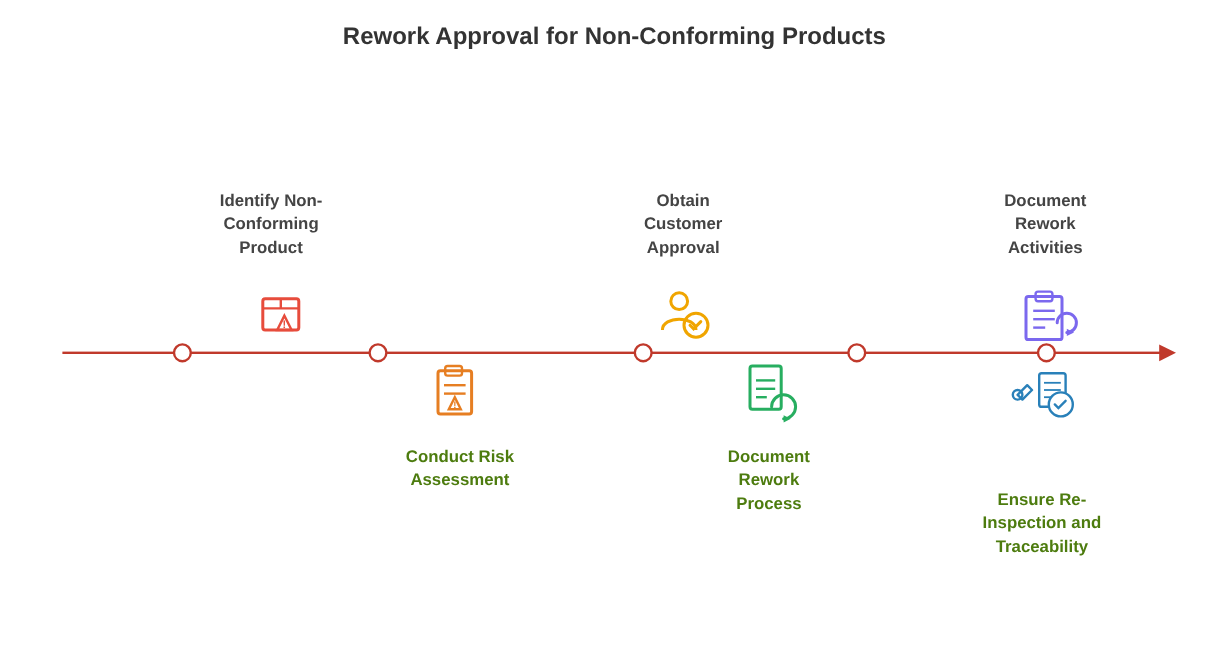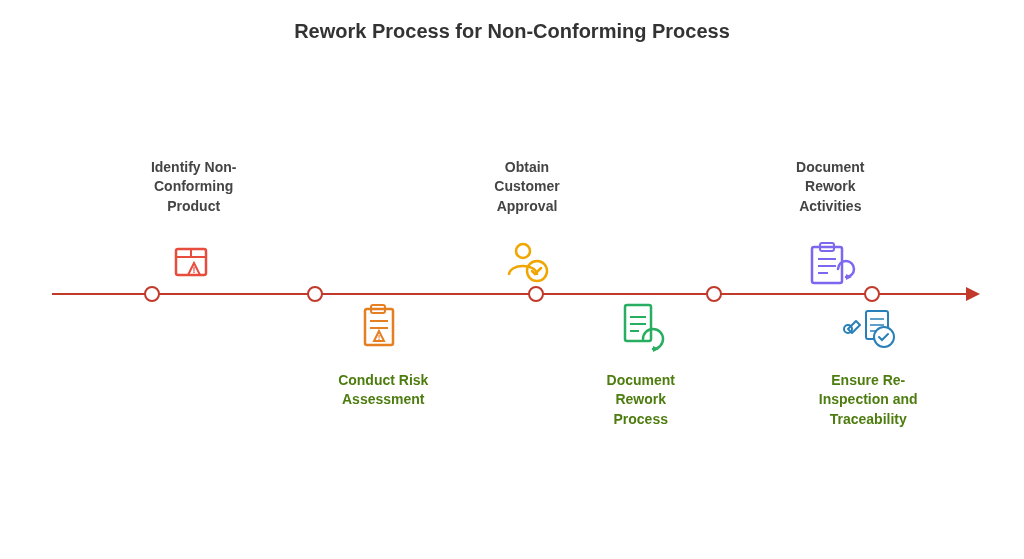--- a/index.html
+++ b/index.html
@@ -75,21 +75,21 @@
     }
     .step {
       display: flex;
       flex-direction: column;
       align-items: center;
       width: 150px;
     }
     .step-above {
       display: flex;
       flex-direction: column;
-      align-items: center;
+      align-items: flex-end;
       width: 150px;
     }
     .step-label {
       font-size: 14px;
       font-weight: 600;
       color: #444;
       text-align: center;
       line-height: 1.4;
       margin-bottom: 12px;
     }
@@ -125,21 +125,21 @@
     .dot-4 { left: calc(71% - 8px); }
     .dot-5 { left: calc(87.5% - 8px); }
 
     
     svg { overflow: visible; }
   </style>
 </head>
 <body>
 
 <div class="container">
-  <div class="title">Rework Process for Non-Conforming Process</div>
+  <div class="title">Rework Approval for Non-Conforming Products</div>
 
   <div class="timeline-area">
 
     <div class="timeline-line"></div>
 
     <div class="dot dot-1"></div>
     <div class="dot dot-2"></div>
     <div class="dot dot-3"></div>
     <div class="dot dot-4"></div>
     <div class="dot dot-5"></div>
@@ -224,21 +224,21 @@
             <line x1="17" y1="25" x2="33" y2="25" stroke="#27ae60" stroke-width="2"></line>
             <line x1="17" y1="32" x2="26" y2="32" stroke="#27ae60" stroke-width="2"></line>
 
             <path d="M30 40 A10 10 0 1 1 40 50" fill="none" stroke="#27ae60" stroke-width="2.5" stroke-linecap="round"></path>
             <polygon points="40,47 40,53 46,50" fill="#27ae60"></polygon>
           </svg>
         </div>
         <div class="step-label-below">Document<br>Rework<br>Process</div>
       </div>
 
-      <div class="step" style="margin-right:10px;">
+      <div class="step" style="margin-right:10px;gap:36px;">
         <div class="icon-circle">
           <svg width="60" height="56" viewBox="0 0 60 56">
 
             <path d="M10 30 L18 22 L22 26 L14 34 Z" fill="none" stroke="#2980b9" stroke-width="2" stroke-linejoin="round"></path>
             <circle cx="10" cy="30" r="4" fill="none" stroke="#2980b9" stroke-width="2"></circle>
 
             <rect x="28" y="12" width="22" height="28" rx="2" fill="none" stroke="#2980b9" stroke-width="2"></rect>
             <line x1="32" y1="20" x2="46" y2="20" stroke="#2980b9" stroke-width="1.5"></line>
             <line x1="32" y1="26" x2="46" y2="26" stroke="#2980b9" stroke-width="1.5"></line>
             <line x1="32" y1="32" x2="42" y2="32" stroke="#2980b9" stroke-width="1.5"></line>

